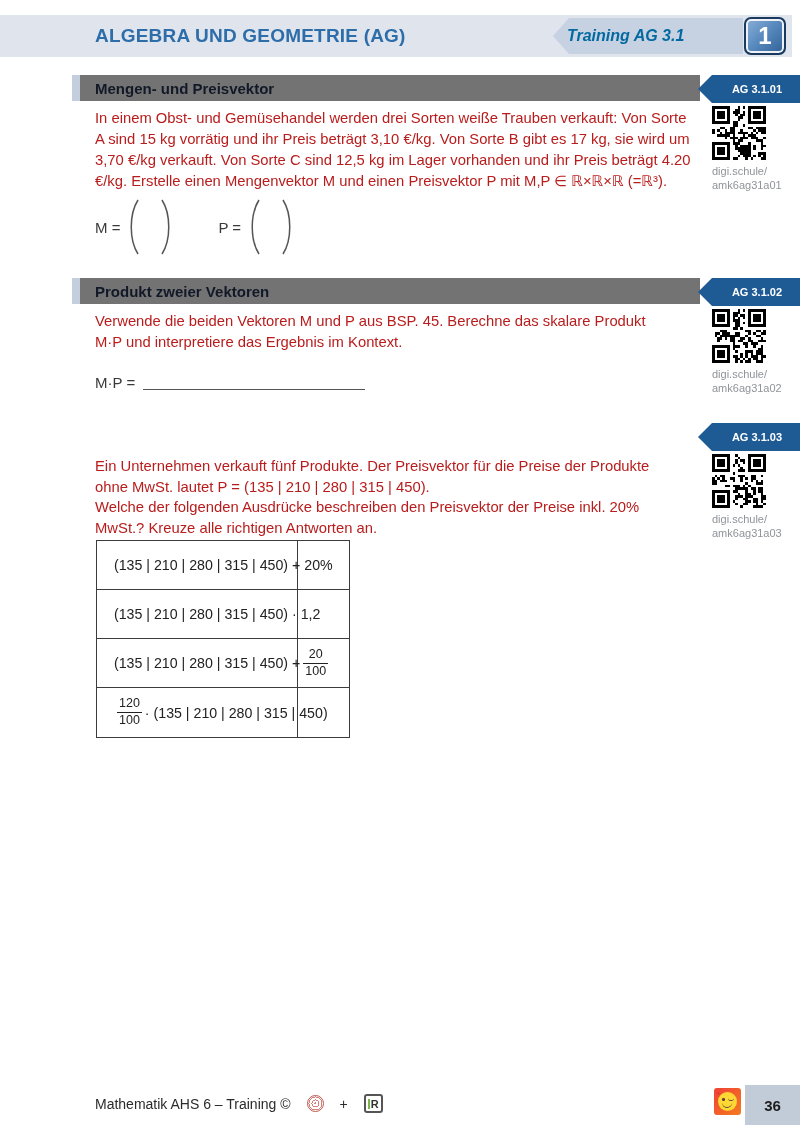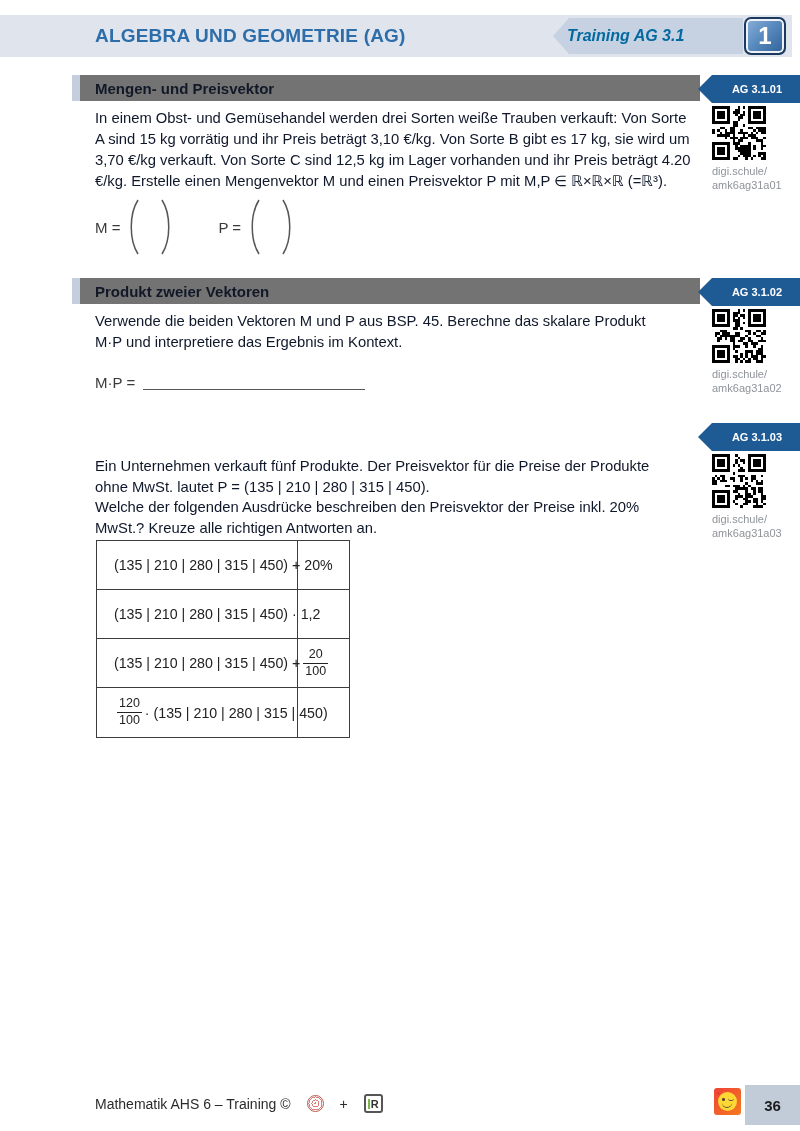--- a/index.html
+++ b/index.html
@@ -29,21 +29,21 @@
            clip-path:polygon(0 50%,14px 0,100% 0,100% 100%,14px 100%);
            display:flex; align-items:center; justify-content:center; padding-left:16px;
            color:#fff; font-size:11px; font-weight:bold; }
 
   
   .qr-block { position:absolute; left:712px; width:84px; }
   .qr-svg { width:54px; height:54px; display:block; }
   .qr-label { font-size:11px; line-height:14px; color:#8f9499; margin-top:4px; }
 
   
-  .body-text { position:absolute; left:95px; font-size:14.8px; line-height:21px; color:#0f172a; }
+  .body-text { position:absolute; left:95px; font-size:14.8px; line-height:21px; color:#b91c1c; }
 
   
   .vec-row { position:absolute; left:95px; top:198px; height:58px; display:flex; align-items:center; }
   .vec-label { font-size:15px; color:#3a3a3a; margin-right:6px; }
   .paren-group { display:flex; align-items:center; }
   .paren-gap { display:inline-block; width:20px; height:1px; }
   .vec-spacer { display:inline-block; width:44px; }
 
   
   .answer-line { position:absolute; left:95px; top:374px; display:flex; align-items:flex-start;

